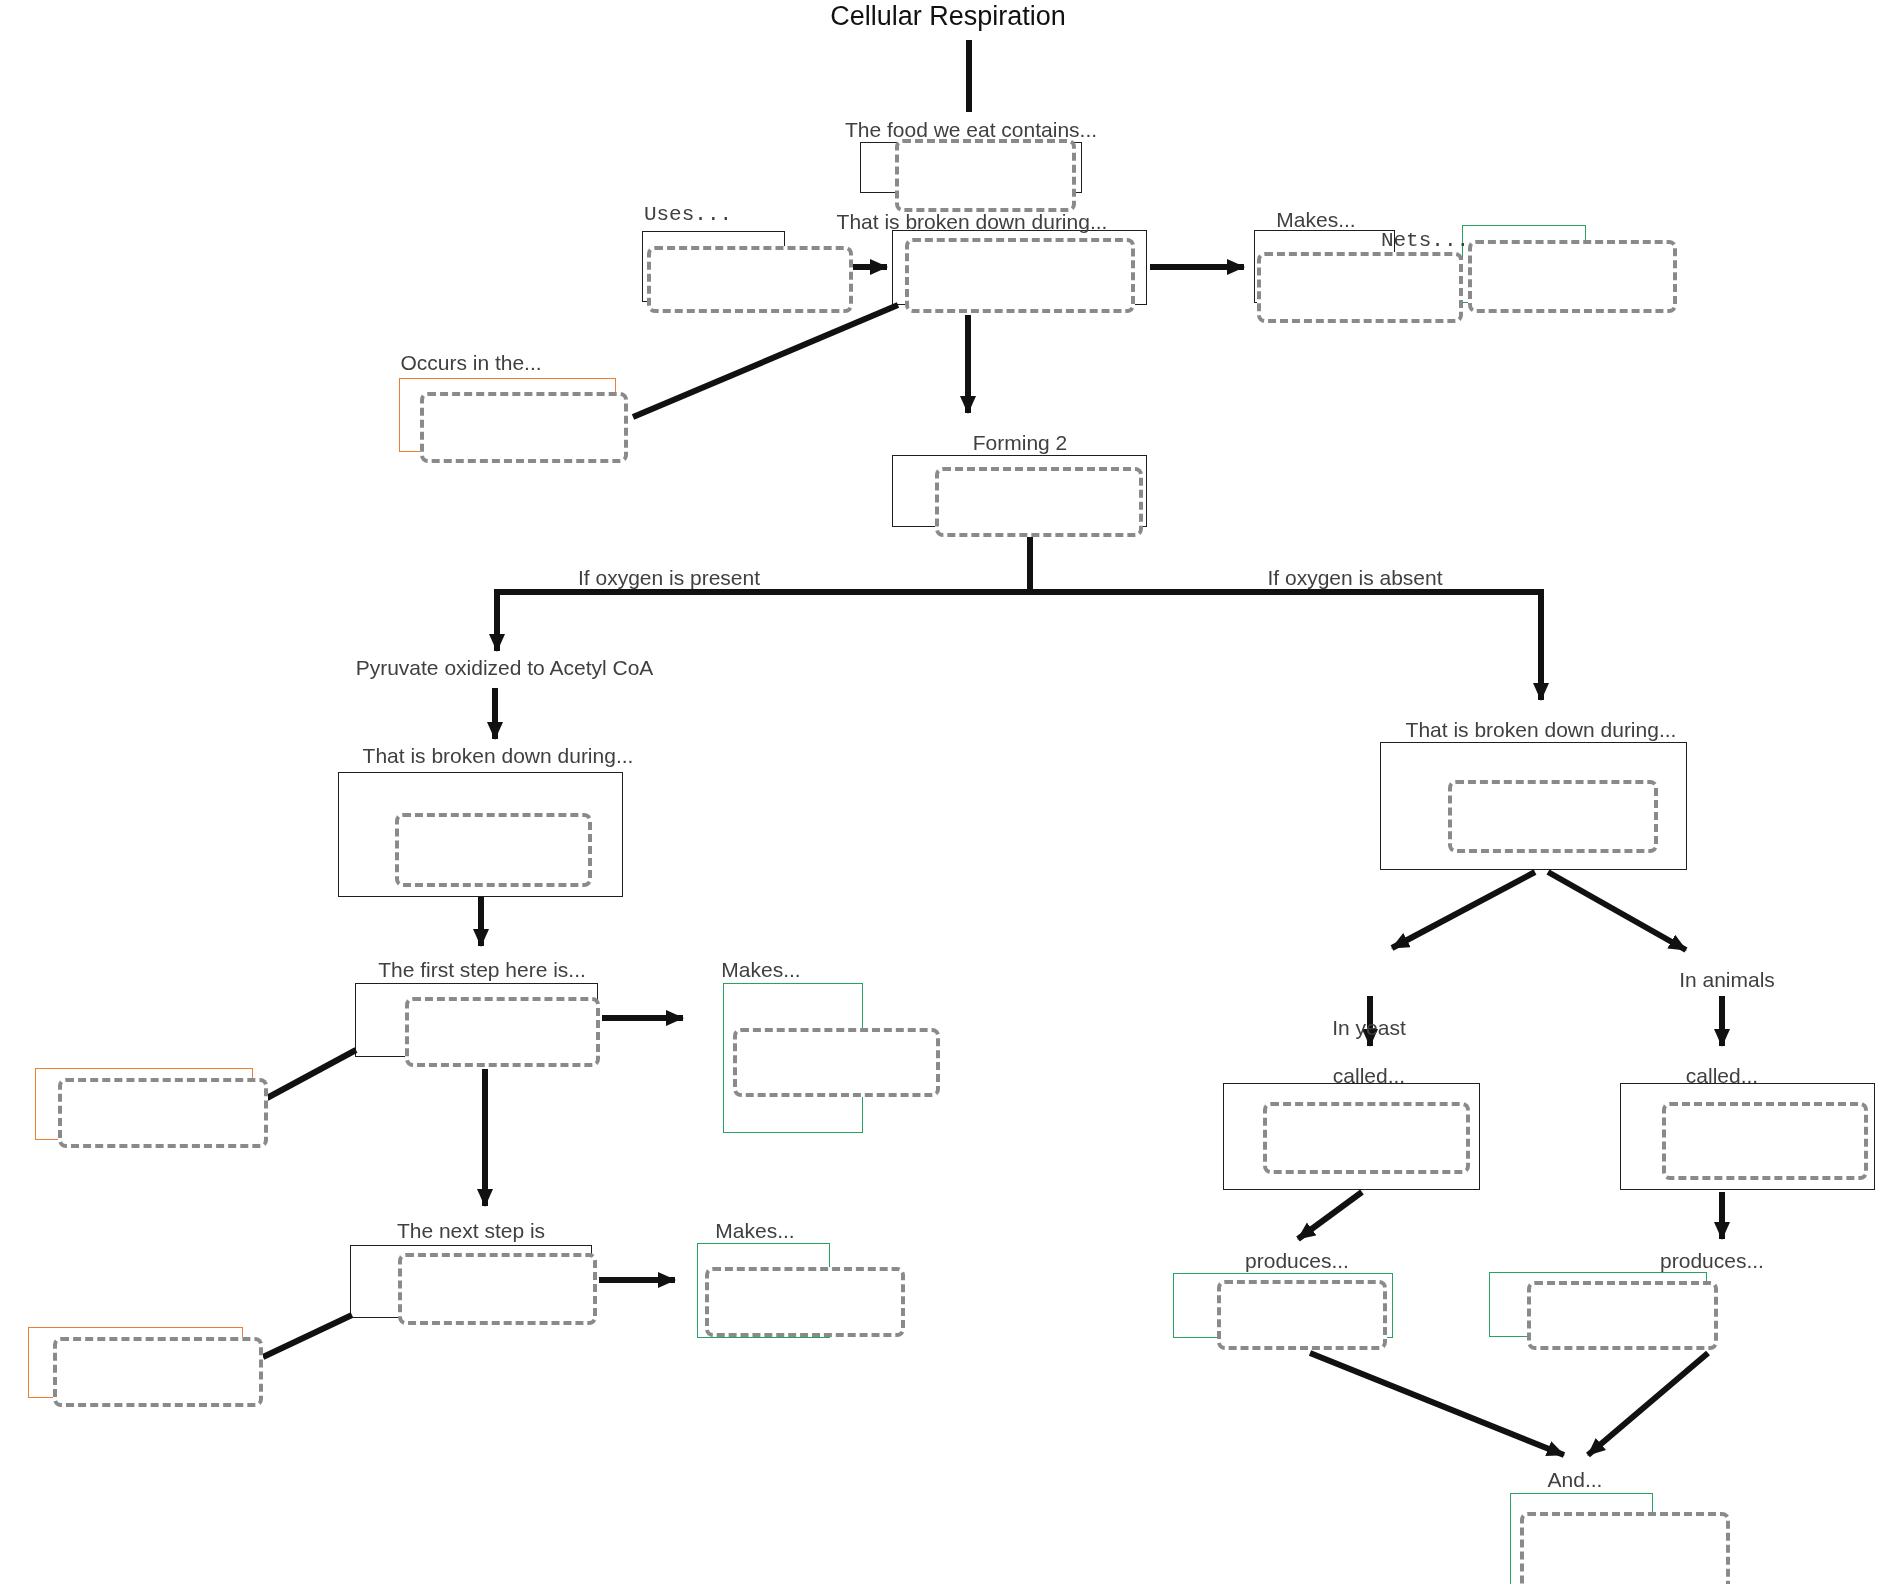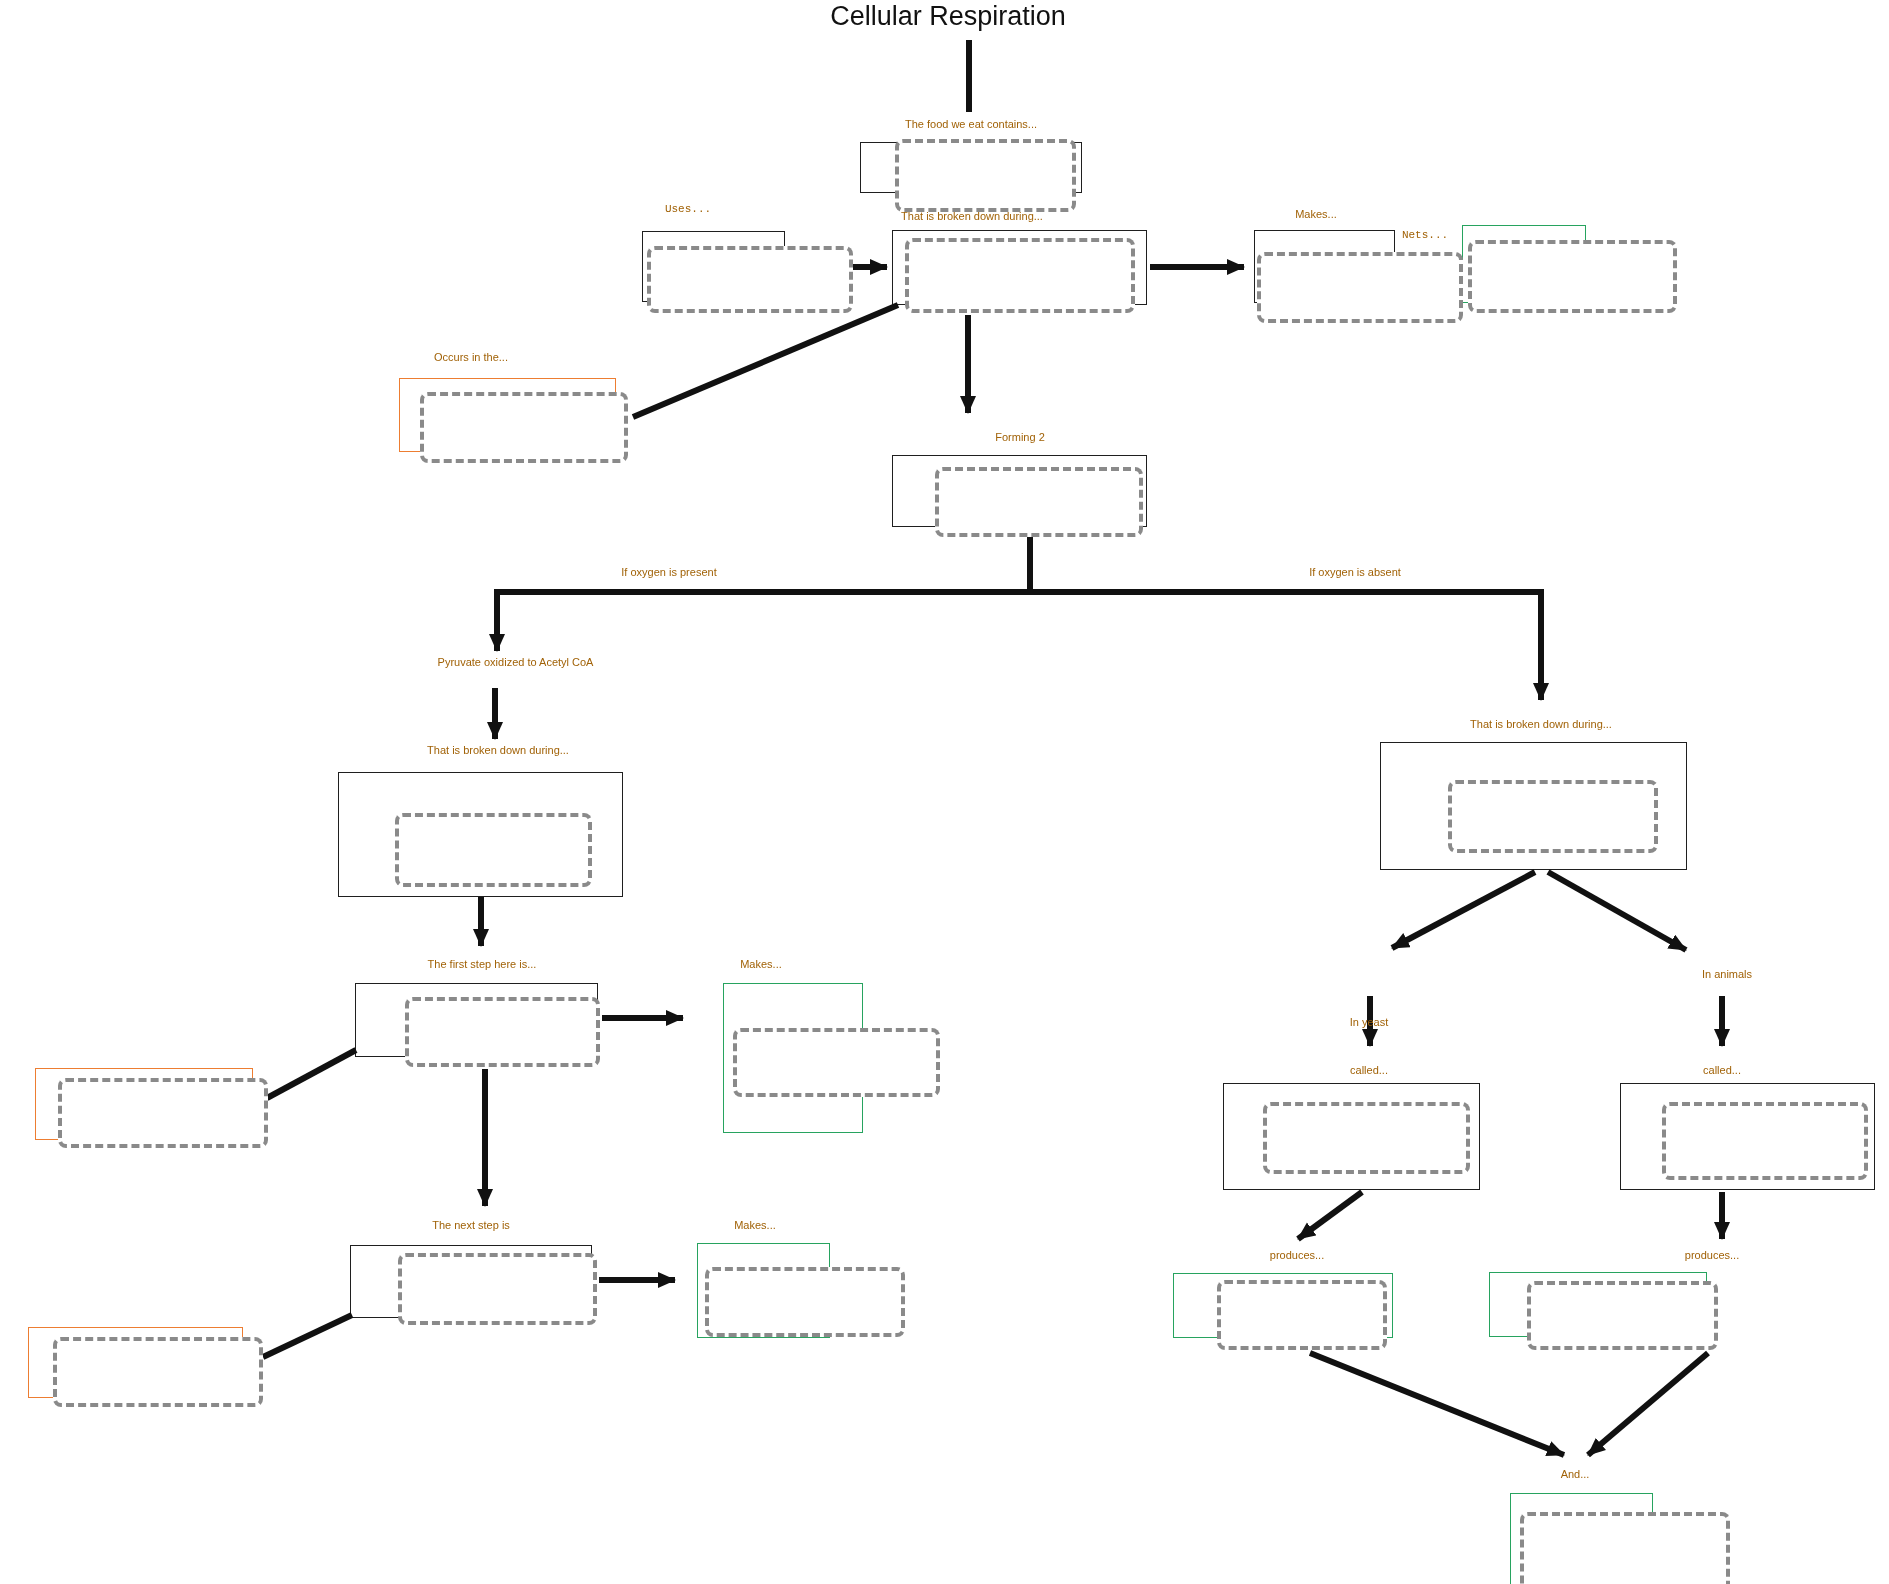--- a/index.html
+++ b/index.html
@@ -2,21 +2,21 @@
 <html style="--dashed: #8a8a8a; --solid: #1f1f1f; --orange: #ED7D31; --green: #27A35F; --arrow: #111111;"><head>
 <meta charset="utf-8">
 <style>
   html,body{margin:0;padding:0;background:#fff;}
   .canvas{
     position:relative;width:1889px;height:1584px;background:#ffffff;overflow:hidden;
     font-family:"Liberation Sans", sans-serif;color:#1a1a1a;
   }
   .lbl{
     position:absolute;transform:translateX(-50%);white-space:nowrap;
-    font-size:11px;line-height:1.1;color:#a16207;z-index:4;
+    font-size:21px;line-height:1.1;color:#404040;z-index:4;
   }
   .title{font-size:27px;color:#111;}
   .box{position:absolute;box-sizing:border-box;background:#fff;}
   .solid{border:1.6px solid #1f1f1f;z-index:1;}
   .orange{border:1.6px solid var(--orange,#ED7D31);z-index:1;}
   .green{border:1.6px solid var(--green,#27A35F);z-index:1;}
   .blank{
     position:absolute;box-sizing:border-box;background:#fff;
     border:4.5px dashed var(--dashed,#8a8a8a);border-radius:8px;z-index:3;
   }
@@ -30,21 +30,21 @@
   <div class="lbl title" style="left:948px;top:2px;">Cellular Respiration</div>
   <div class="lbl" style="left:971px;top:118px;">The food we eat contains...</div>
   <div class="lbl" style="left:972px;top:210px;">That is broken down during...</div>
   <div class="lbl" style="left:688px;top:203px;font-family:Liberation Mono, monospace;">Uses...</div>
   <div class="lbl" style="left:1316px;top:208px;">Makes...</div>
   <div class="lbl" style="left:1425px;top:229px;font-family:Liberation Mono, monospace;">Nets...</div>
   <div class="lbl" style="left:471px;top:351px;">Occurs in the...</div>
   <div class="lbl" style="left:1020px;top:431px;">Forming 2</div>
   <div class="lbl" style="left:669px;top:566px;">If oxygen is present</div>
   <div class="lbl" style="left:1355px;top:566px;">If oxygen is absent</div>
-  <div class="lbl" style="left:500px;top:656px;padding-left:31px;">Pyruvate oxidized to Acetyl CoA</div>
+  <div class="lbl" style="left:489px;top:656px;padding-left:31px;">Pyruvate oxidized to Acetyl CoA</div>
   <div class="lbl" style="left:498px;top:744px;">That is broken down during...</div>
   <div class="lbl" style="left:482px;top:958px;">The first step here is...</div>
   <div class="lbl" style="left:761px;top:958px;">Makes...</div>
   <div class="lbl" style="left:471px;top:1219px;">The next step is</div>
   <div class="lbl" style="left:755px;top:1219px;">Makes...</div>
   <div class="lbl" style="left:1541px;top:718px;">That is broken down during...</div>
   <div class="lbl" style="left:1369px;top:1016px;">In yeast</div>
   <div class="lbl" style="left:1719px;top:968px;margin-left:8px;">In animals</div>
   <div class="lbl" style="left:1369px;top:1064px;">called...</div>
   <div class="lbl" style="left:1722px;top:1064px;">called...</div>

